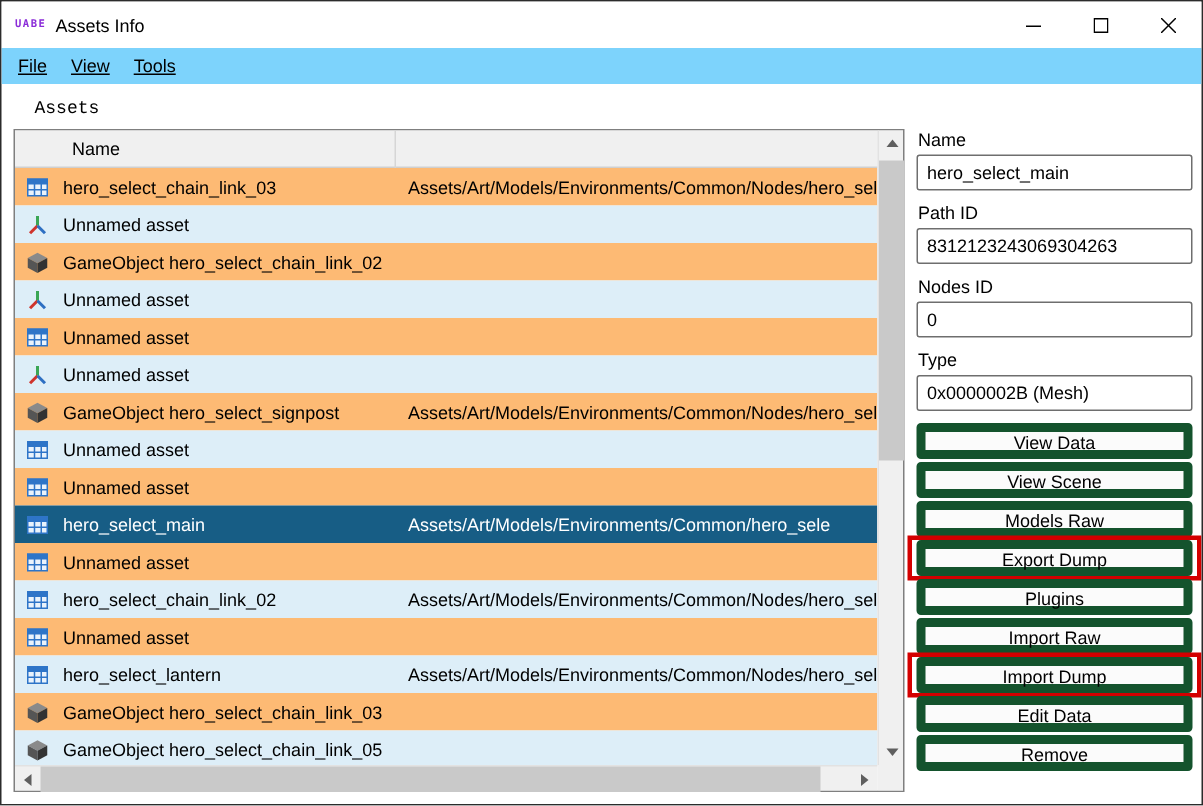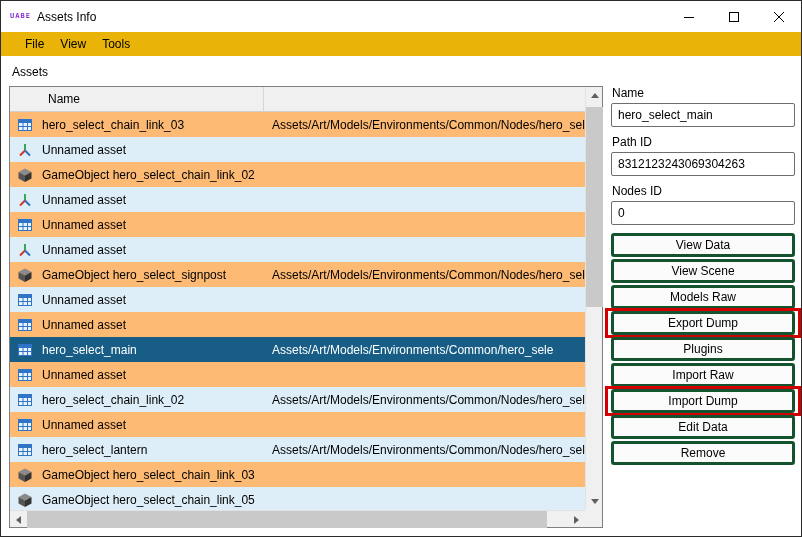--- a/index.html
+++ b/index.html
@@ -8,24 +8,24 @@
 
   
   .titlebar { position:absolute; top:0; left:0; right:0; height:31px; display:flex; align-items:center; background:#fff; }
   .app-logo { width:20px; margin-left:9px; margin-right:7px; display:flex; line-height:7px; font-size:7px; font-weight:bold; font-family:"DejaVu Sans Mono", monospace; color:#8a2bd8; letter-spacing:1px; }
   .win-title { font-size:12px; }
   .win-controls { margin-left:auto; display:flex; height:31px; }
   .win-btn { width:45px; height:31px; display:flex; align-items:center; justify-content:center; }
   .win-btn svg { display:block; }
 
   
-  .menubar { position:absolute; top:31px; left:0; right:0; height:24px; display:flex; align-items:center; padding-left:16px; background:#eab308; }
+  .menubar { position:absolute; top:31px; left:0; right:0; height:24px; display:flex; align-items:center; padding-left:3px; background:#7dd3fc;text-decoration:underline; }
   .menu-item { padding:4px 8px; }
 
-  .assets-label { position:absolute; left:11px; top:64px; }
+  .assets-label { position:absolute; left:22px; top:64px;font-family:Liberation Mono, monospace; }
 
   
   .table-panel { position:absolute; left:8px; top:85px; width:594px; height:442px; border:1px solid #7f7f7f; background:#fff; }
   .thead { position:absolute; top:0; left:0; right:17px; height:25px; background:#f0f0f0; border-bottom:1px solid #cfcfcf; display:grid; grid-template-columns:30px 224px 1fr; align-items:center; }
   .thead .hname { padding-left:8px; border-right:1px solid #d6d6d6; height:25px; line-height:25px; }
   .thead .hcontainer { padding-left:8px; height:25px; line-height:25px; }
   .tbody { position:absolute; top:25px; left:0; right:17px; bottom:17px; overflow:hidden; }
   .trow { height:25px; display:grid; grid-template-columns:30px 224px 1fr; align-items:center; background:#fdba74; white-space:nowrap; }
   .trow.alt { background:var(--alt-row,#ddeef8); }
   .trow.sel { background:var(--selection,#175d85); color:#fff; }
@@ -46,21 +46,21 @@
   .tri-left { width:0; height:0; border-top:4px solid transparent; border-bottom:4px solid transparent; border-right:5px solid #5f5f5f; }
   .tri-right { width:0; height:0; border-top:4px solid transparent; border-bottom:4px solid transparent; border-left:5px solid #5f5f5f; }
   .vthumb { position:absolute; left:0; width:17px; top:20px; height:200px; background:#c9c9c9; }
   .hthumb { position:absolute; top:0; height:17px; left:17px; width:520px; background:#c9c9c9; }
 
   
   .side-panel { position:absolute; left:610px; top:85px; width:184px; }
   .field-label { margin:0 0 3px 1px; }
   .field-input { display:block; width:100%; height:24px; border:1px solid #6e6e6e; border-radius:2px; padding:0 6px; font-size:12px; font-family:"Liberation Sans", sans-serif; background:#fff; color:#000; margin-bottom:8px; }
   .btn-wrap { position:relative; margin-bottom:2px; }
-  .side-btn { display:block; width:100%; height:24px; background:#fbfbfb; border:3px solid #14532d; border-radius:3px; font-size:12px; font-family:"Liberation Sans", sans-serif; color:#000; }
+  .side-btn { display:block; width:100%; height:24px; background:#fbfbfb; border:6px solid #14532d; border-radius:3px; font-size:12px; font-family:"Liberation Sans", sans-serif; color:#000; }
   .btn-wrap.hl::after { content:""; position:absolute; top:-3px; bottom:-3px; left:-6px; right:-6px; border:3px solid var(--annotation,#d40000); pointer-events:none; }
 </style>
 </head>
 <body>
 
 <div class="window">
 
   <div class="titlebar">
     <div class="app-logo">
       <span>UA</span>
@@ -330,20 +330,24 @@
       <input class="field-input" value="hero_select_main" style="">
     </div>
     <div class="field">
       <div class="field-label">Path ID</div>
       <input class="field-input" value="8312123243069304263" style="">
     </div>
     <div class="field">
       <div class="field-label">Nodes ID</div>
       <input class="field-input" value="0" style="">
     </div>
+    <div class="field">
+      <div class="field-label">Type</div>
+      <input class="field-input" value="0x0000002B (Mesh)" style="">
+    </div>
 
     <div class="btn-wrap">
       <button class="side-btn">View Data</button>
     </div>
     <div class="btn-wrap">
       <button class="side-btn">View Scene</button>
     </div>
     <div class="btn-wrap">
       <button class="side-btn">Models Raw</button>
     </div>

